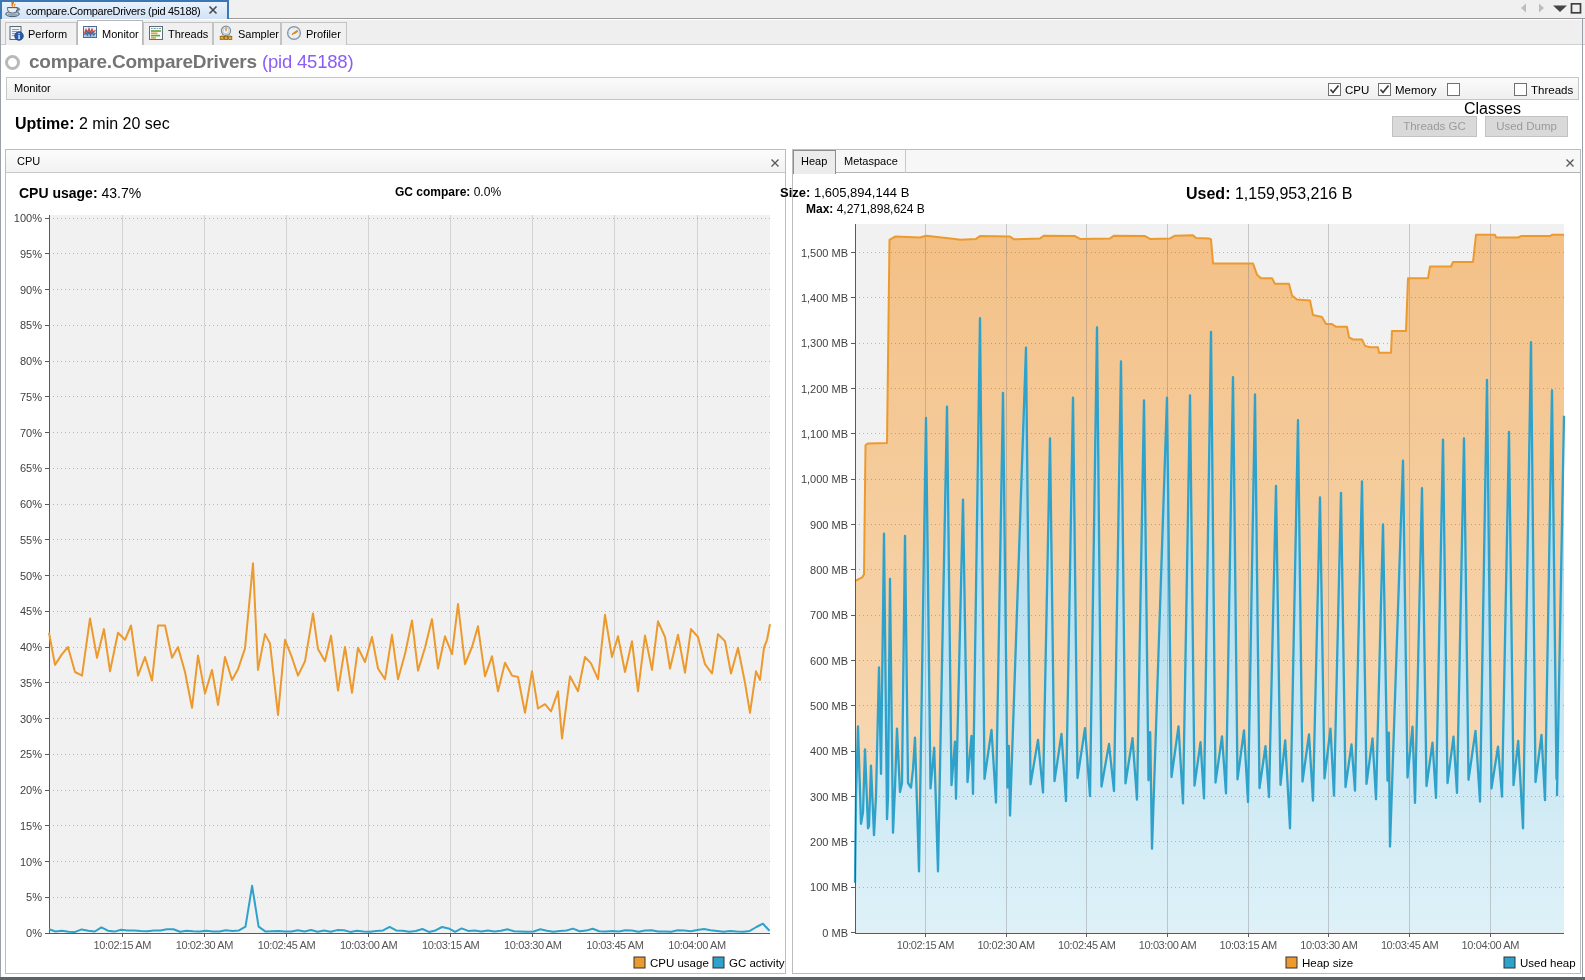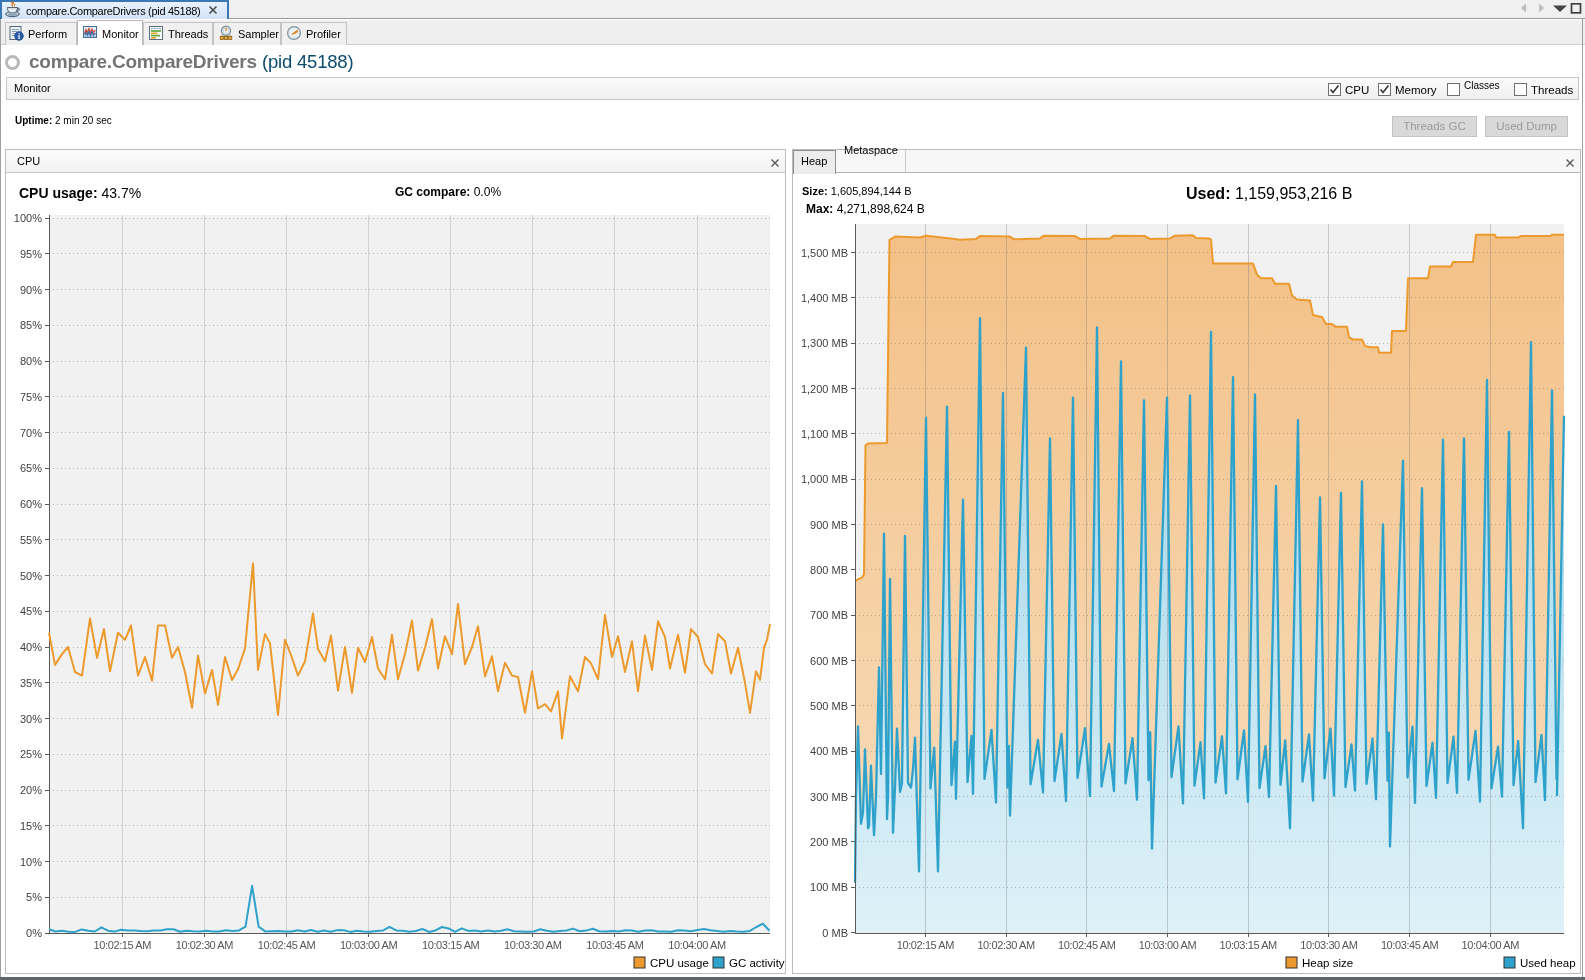--- a/index.html
+++ b/index.html
@@ -105,64 +105,64 @@
   <path d="M8 8 L6 9.6" stroke="#e0881e" stroke-width="1.5"></path>
 </svg>
 </div>
 <div class="abs" style="left:306px;top:28px;color:#000">Profiler</div>
 
 <div class="abs" style="left:0;top:19px;width:1px;height:959px;background:#9aa0a6"></div>
 <div class="abs" style="left:1582px;top:19px;width:1px;height:959px;background:#9aa0a6"></div>
 <div class="abs" style="left:0;top:977px;width:1585px;height:3px;background:#5f6468"></div>
 
 <div class="abs" style="left:5px;top:55px;width:15px;height:15px;border:3px solid #b9b9b9;border-radius:50%"></div>
-<div class="abs" style="left:29px;top:51px;font-size:19px;letter-spacing:-0.2px;color:#747474"><b>compare.CompareDrivers</b> <span style="font-size:18.5px;color:#0c4a6e">(pid 45188)</span></div>
+<div class="abs" style="left:29px;top:51px;font-size:19px;letter-spacing:-0.2px;color:#747474"><b>compare.CompareDrivers</b> <span style="font-size:18.5px;color:#8b5cf6">(pid 45188)</span></div>
 
 <div class="abs" style="left:6px;top:77px;width:1573px;height:23px;background:linear-gradient(#fbfbfb,#efefef);border:1px solid #c6c6c6"></div>
 <div class="abs" style="left:14px;top:82px;color:#000">Monitor</div>
 
 <div class="abs" style="left:1328px;top:83px;width:13px;height:13px;background:#fff;border:1px solid #707070"></div>
 <svg class="abs" style="left:1328px;top:83px" width="13" height="13">
     <path d="M2.5 6.5 L5 9.5 L10.5 2.5" stroke="#3a3a3a" stroke-width="1.7" fill="none"></path>
   </svg>
 <div class="abs" style="left:1345px;top:84px;font-size:11.5px">CPU</div>
 <div class="abs" style="left:1378px;top:83px;width:13px;height:13px;background:#fff;border:1px solid #707070"></div>
 <svg class="abs" style="left:1378px;top:83px" width="13" height="13">
     <path d="M2.5 6.5 L5 9.5 L10.5 2.5" stroke="#3a3a3a" stroke-width="1.7" fill="none"></path>
   </svg>
 <div class="abs" style="left:1395px;top:84px;font-size:11.5px">Memory</div>
 <div class="abs" style="left:1447px;top:83px;width:13px;height:13px;background:#fff;border:1px solid #707070"></div>
-<div class="abs" style="left:1464px;top:80px;font-size:10px">Classes</div>
+<div class="abs" style="left:1464px;top:100px;font-size:16px">Classes</div>
 <div class="abs" style="left:1514px;top:83px;width:13px;height:13px;background:#fff;border:1px solid #707070"></div>
 <div class="abs" style="left:1531px;top:84px;font-size:11.5px">Threads</div>
 
-<div class="abs" style="left:15px;top:115px;font-size:10px"><b>Uptime:</b> 2 min 20 sec</div>
+<div class="abs" style="left:15px;top:115px;font-size:16px"><b>Uptime:</b> 2 min 20 sec</div>
 
 <div class="abs" style="left:1392px;top:116px;width:85px;height:21px;background:#d9d9d9;border:1px solid #c2c2c2;color:#9a9a9a;text-align:center;line-height:19px;font-size:11.5px">Threads GC</div>
 <div class="abs" style="left:1485px;top:116px;width:83px;height:21px;background:#d9d9d9;border:1px solid #c2c2c2;color:#9a9a9a;text-align:center;line-height:19px;font-size:11.5px">Used Dump</div>
 
 <div class="abs" style="left:5px;top:149px;width:781px;height:825px;border:1px solid #bcbcbc;background:#fff"></div>
 <div class="abs" style="left:6px;top:150px;width:779px;height:23px;background:linear-gradient(#fcfcfc,#f2f2f2);border-bottom:1px solid #c9c9c9"></div>
 <div class="abs" style="left:17px;top:155px;color:#000">CPU</div>
 <svg class="abs" style="left:769px;top:157px" width="12" height="12">
     <path d="M2.5 2.5 L9.5 9.5 M9.5 2.5 L2.5 9.5" stroke="#5a5a5a" stroke-width="1.4"></path>
   </svg>
 <div class="abs" style="left:19px;top:185px;font-size:14px"><b>CPU usage:</b> 43.7%</div>
 <div class="abs" style="left:395px;top:185px;font-size:12px"><b>GC compare:</b> 0.0%</div>
 
 <div class="abs" style="left:792px;top:149px;width:789px;height:825px;border:1px solid #bcbcbc;background:#fff"></div>
 <div class="abs" style="left:793px;top:150px;width:787px;height:23px;background:#f7f7f7;border-bottom:1px solid #b4b4b4"></div>
 <div class="abs" style="left:793px;top:150px;width:43px;height:24px;background:#ececec;border:1px solid #8e8e8e;border-bottom:none"></div>
 <div class="abs" style="left:801px;top:155px;color:#000">Heap</div>
 <div class="abs" style="left:836px;top:150px;width:70px;height:23px;border-right:1px solid #c9c9c9"></div>
-<div class="abs" style="left:844px;top:144px;color:#000">Metaspace</div>
+<div class="abs" style="left:844px;top:155px;color:#000">Metaspace</div>
 <svg class="abs" style="left:1564px;top:157px" width="12" height="12">
     <path d="M2.5 2.5 L9.5 9.5 M9.5 2.5 L2.5 9.5" stroke="#5a5a5a" stroke-width="1.4"></path>
   </svg>
-<div class="abs" style="left:802px;top:185px;font-size:11px"><b>Size:</b> 1,605,894,144 B</div>
+<div class="abs" style="left:780px;top:185px;font-size:13px"><b>Size:</b> 1,605,894,144 B</div>
 <div class="abs" style="left:806px;top:202px;font-size:12px"><b>Max:</b> 4,271,898,624 B</div>
 <div class="abs" style="left:1186px;top:185px;font-size:16px"><b>Used:</b> 1,159,953,216 B</div>
 <svg width="1585" height="980" viewBox="0 0 1585 980" style="position:absolute;left:0;top:0;font-family:'Liberation Sans',sans-serif">
 <defs>
 <linearGradient id="og" x1="0" y1="224" x2="0" y2="932.6" gradientUnits="userSpaceOnUse">
         <stop offset="0" stop-color="#f3c086"></stop>
         <stop offset="1" stop-color="#f8dfc0"></stop>
       </linearGradient>
 <linearGradient id="bg2" x1="0" y1="300" x2="0" y2="932.6" gradientUnits="userSpaceOnUse">
         <stop offset="0" stop-color="#9cd2e8"></stop>

